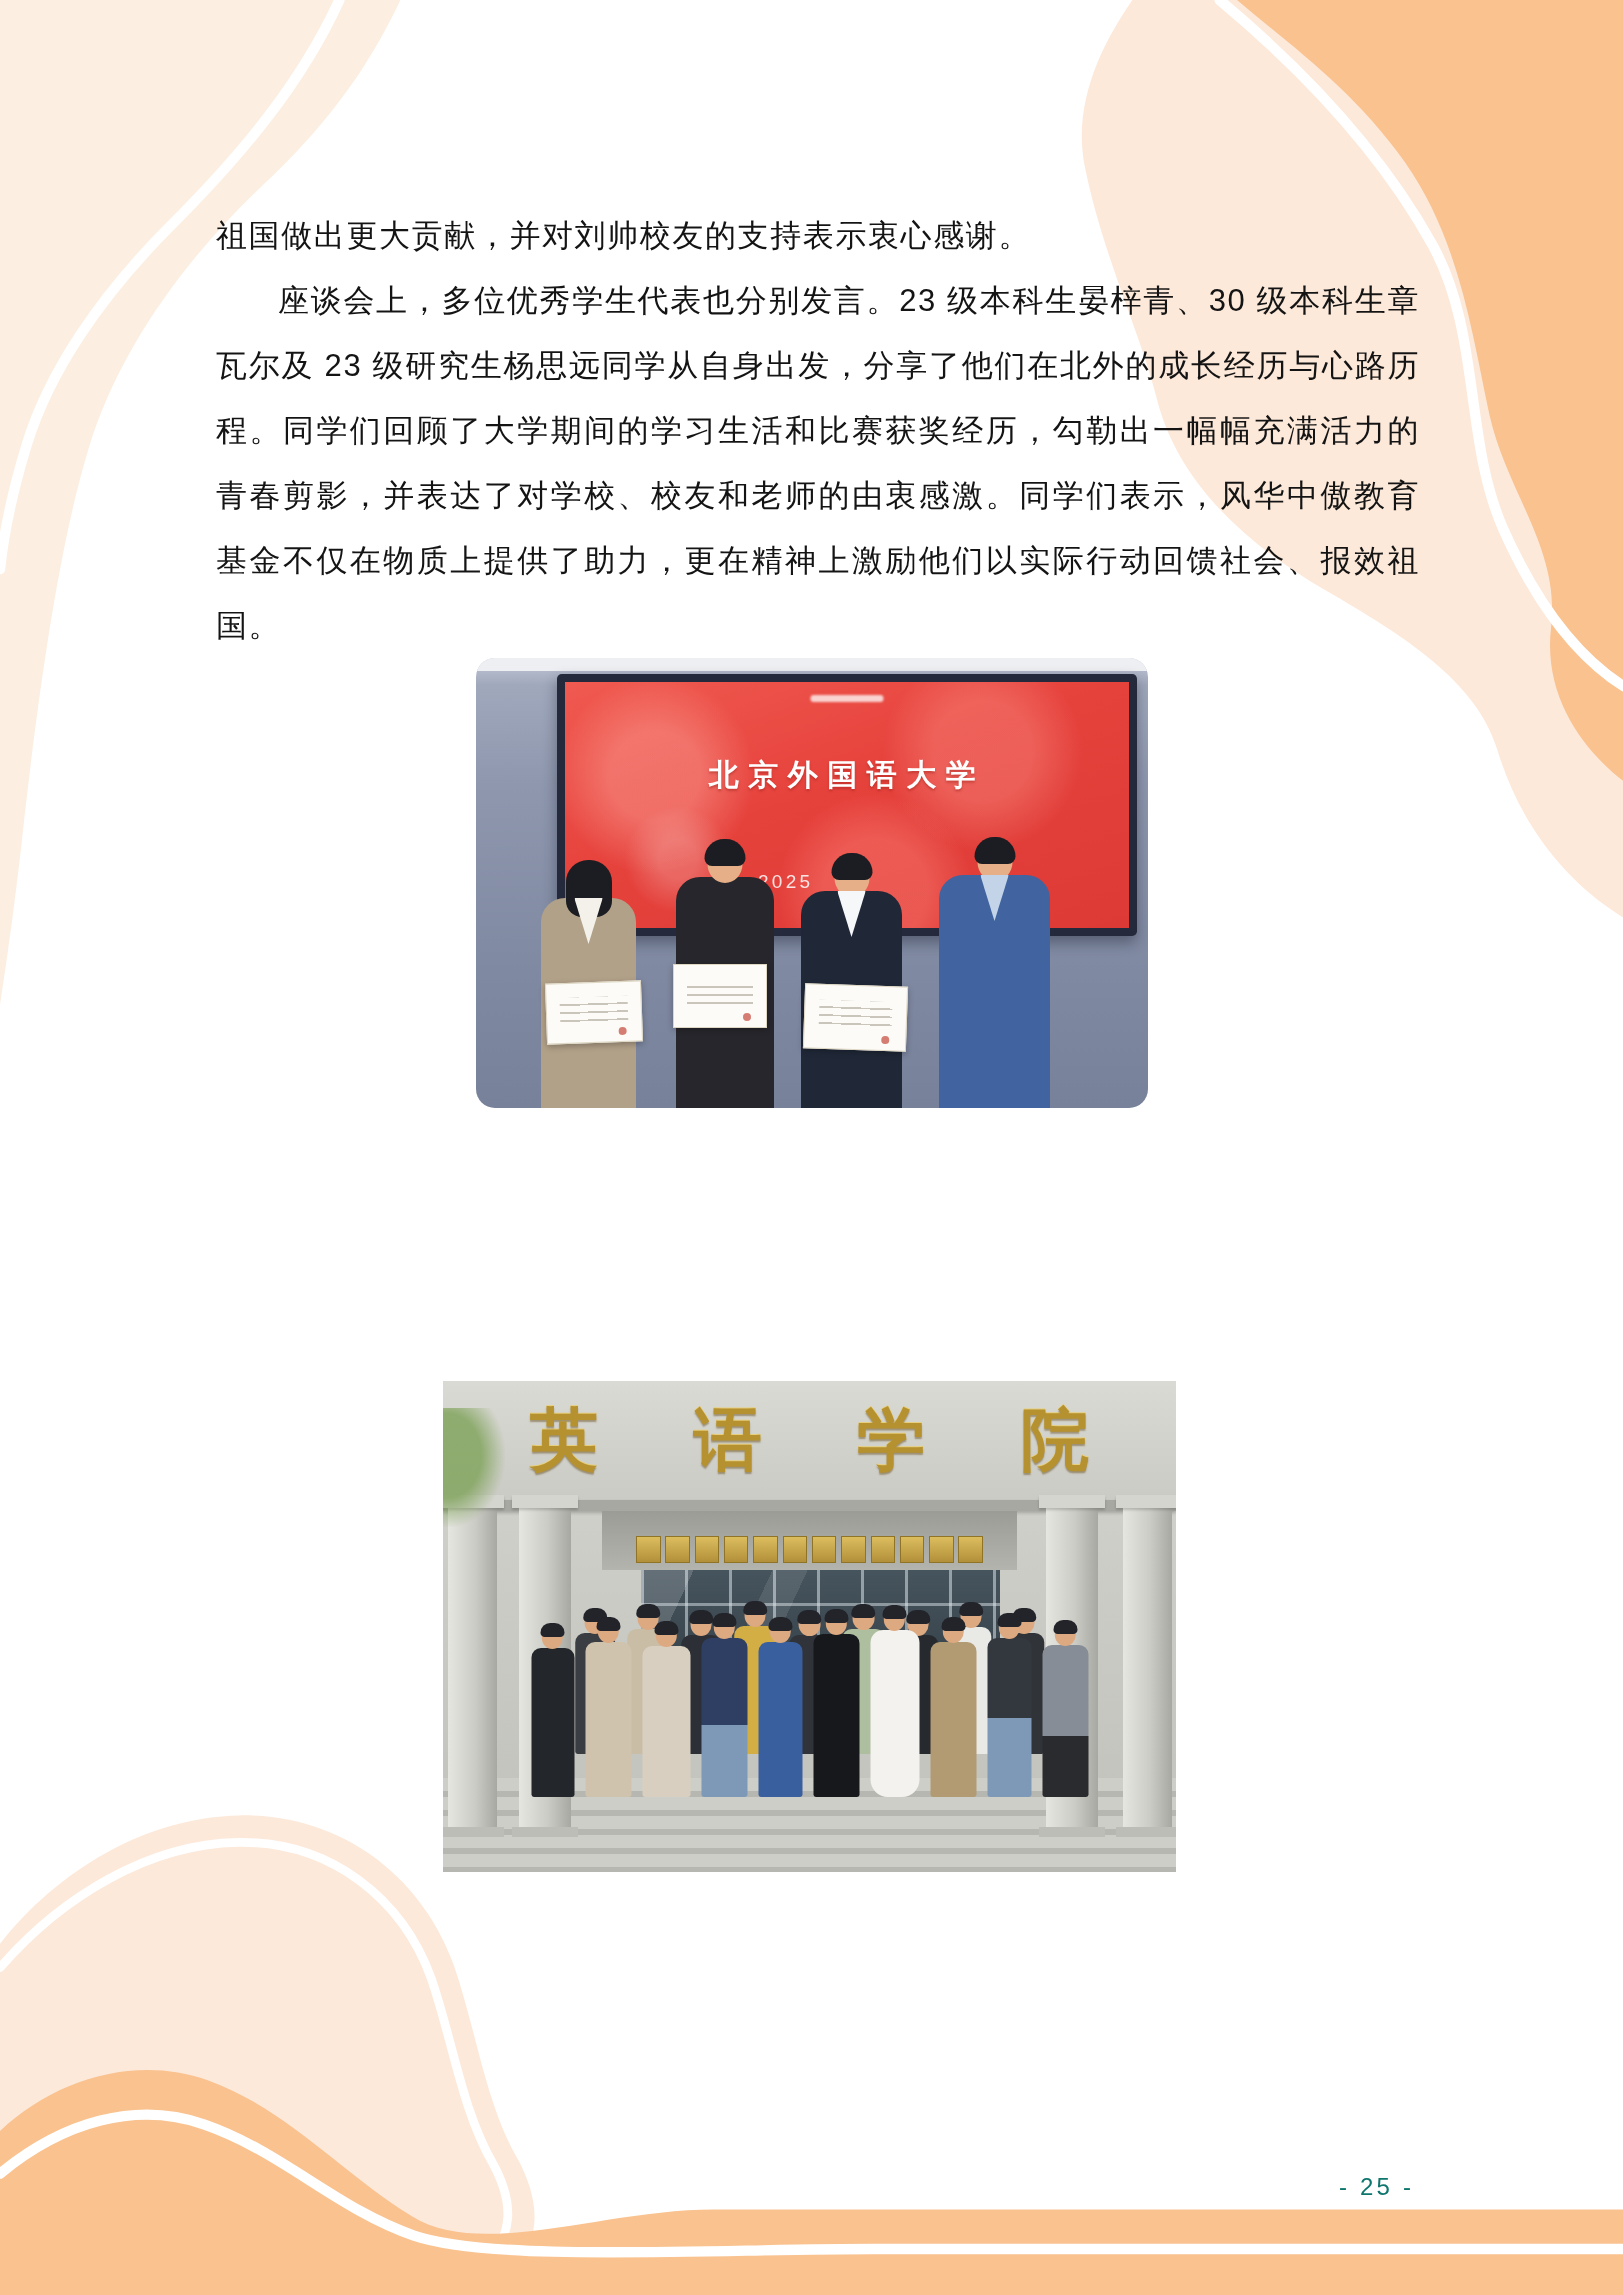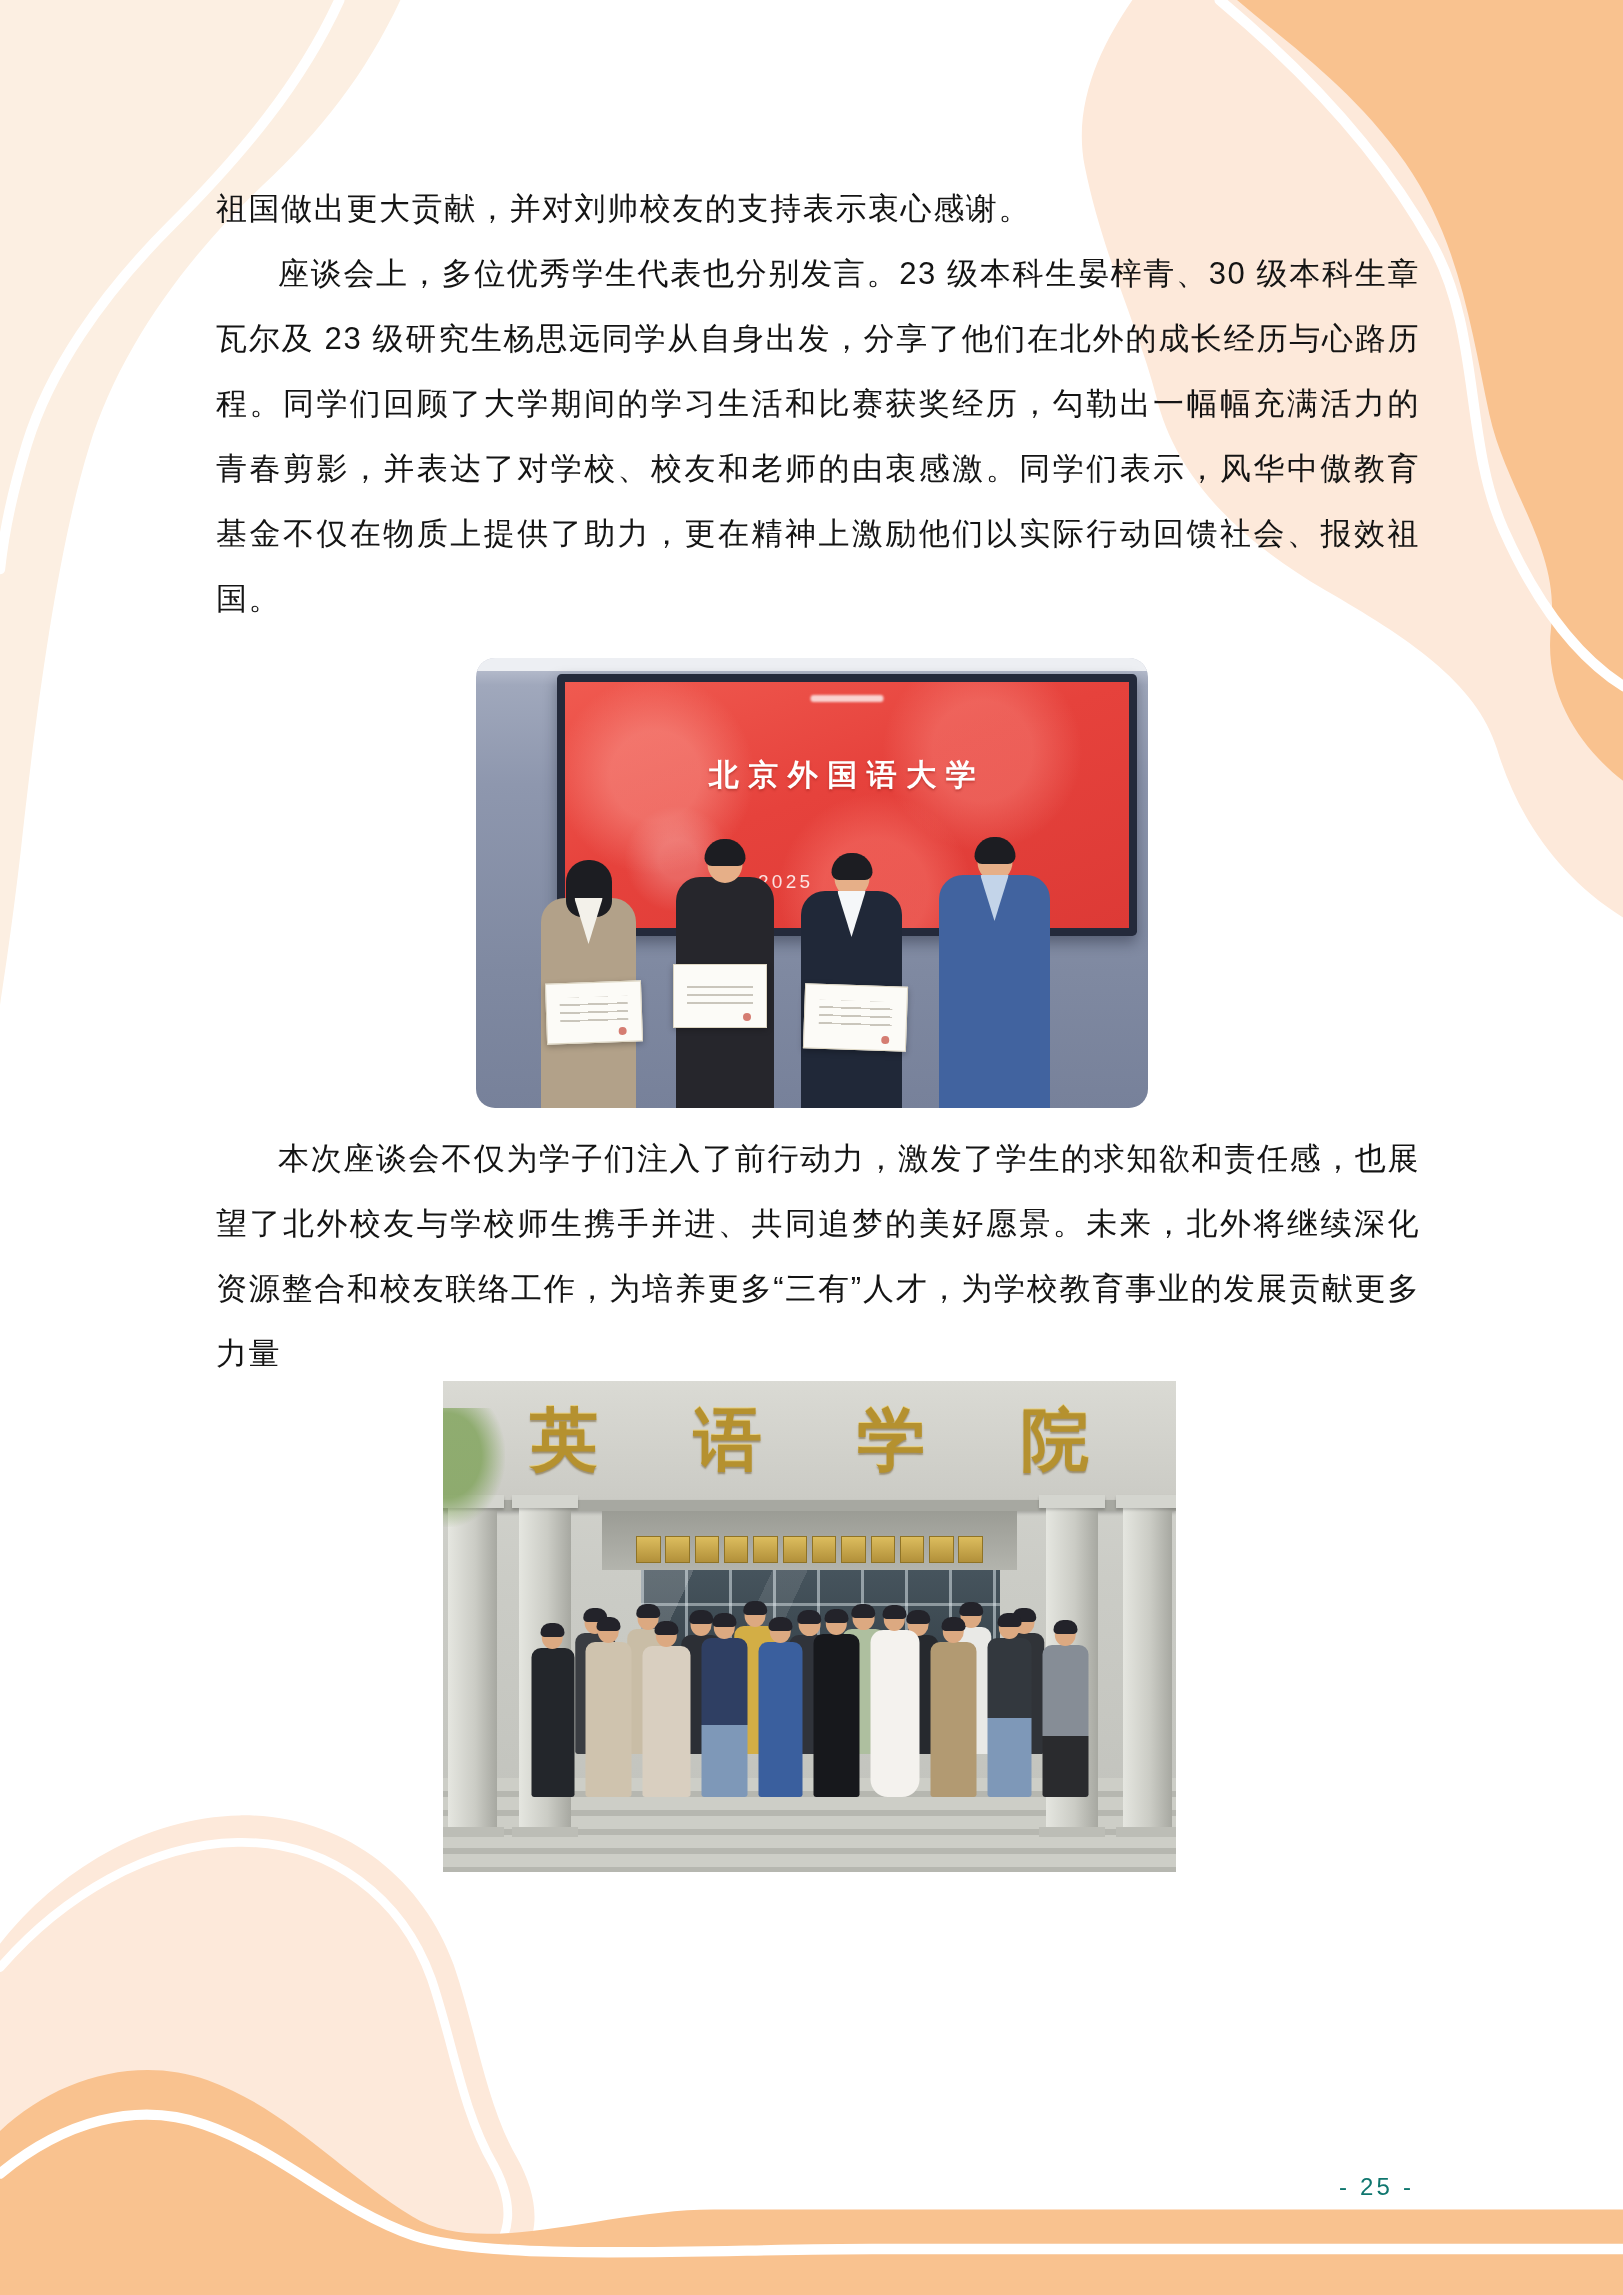--- a/index.html
+++ b/index.html
@@ -6,21 +6,21 @@
     --orange:#f9c28f; --peach:#fde9da; --cream:#fcefe2; --ink:#141414;
     --gold:#b5912f; --screen_red:#e6423c; --wall:#8a94ab; --stone:#cfd0ca;
   }
   html,body{margin:0;padding:0;background:#e9e9e9;}
   .page{position:relative;width:1624px;height:2295px;background:#ffffff;overflow:hidden;
         font-family:"Liberation Sans","DejaVu Sans",sans-serif;color:var(--ink);}
   .decor{position:absolute;inset:0;width:100%;height:100%;}
 
   
   .tb{position:absolute;left:216px;width:1204px;}
-  .tb1{top:176px;} .tb2{top:1126px;}
+  .tb1{top:203px;} .tb2{top:1126px;}
   .para{margin:0;font-size:31px;line-height:65px;letter-spacing:1.6px;color:var(--ink);
         text-align:justify;text-justify:inter-character;}
   .para.indent{text-indent:62px;}
 
   .pagenum{position:absolute;left:1297px;top:2173px;width:159px;text-align:center;
            font-size:24px;letter-spacing:3.2px;color:#0f766e;}
 
   
   .photo1{position:absolute;left:476px;top:658px;width:672px;height:450px;margin:0;
           border-radius:19px;overflow:hidden;
@@ -152,23 +152,20 @@
         <i class="face"></i>
       <i class="torso" style="background:#41639f"></i>
         <i class="vt" style="background:#c3d4e9"></i>
     </div>
 
     <div class="cert" style="left:70px;top:324px;width:94px;height:59px;transform:rotate(-2deg)"></div>
     <div class="cert" style="left:197px;top:306px;width:92px;height:62px"></div>
     <div class="cert" style="left:328px;top:327px;width:101px;height:63px;transform:rotate(2deg)"></div>
   </figure>
 
-  <section class="tb tb2">
-    <p class="para indent">本次座谈会不仅为学子们注入了前行动力，激发了学生的求知欲和责任感，也展望了北外校友与学校师生携手并进、共同追梦的美好愿景。未来，北外将继续深化资源整合和校友联络工作，为培养更多“三有”人才，为学校教育事业的发展贡献更多力量</p>
-  </section>
 
   <figure class="photo2">
     <div class="fascia">
       <span class="signchar">英</span>
       <span class="signchar">语</span>
       <span class="signchar">学</span>
       <span class="signchar">院</span>
     </div>
     <div class="cornice"></div>
     <div class="lintel"></div>

